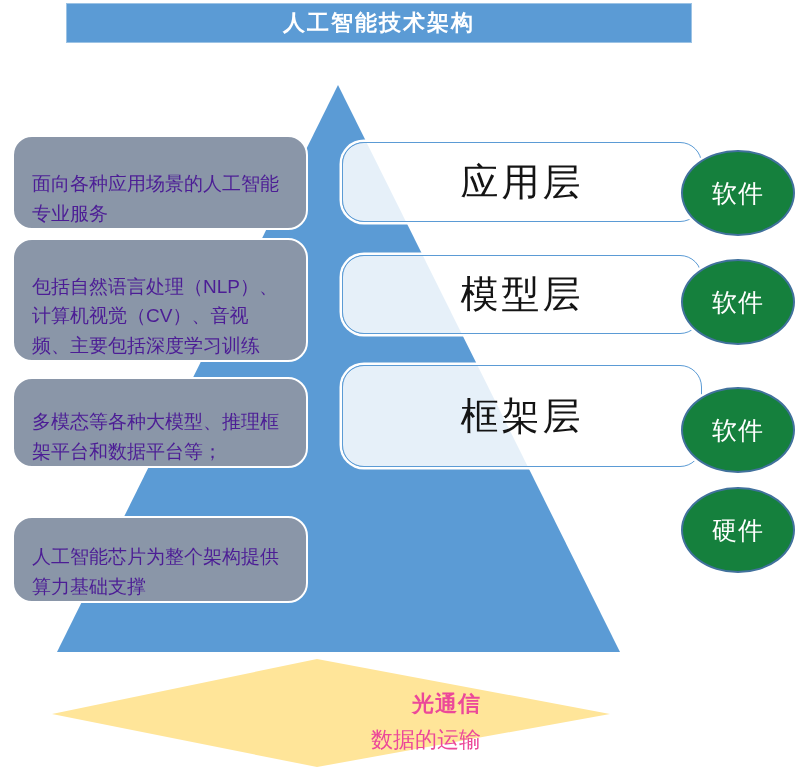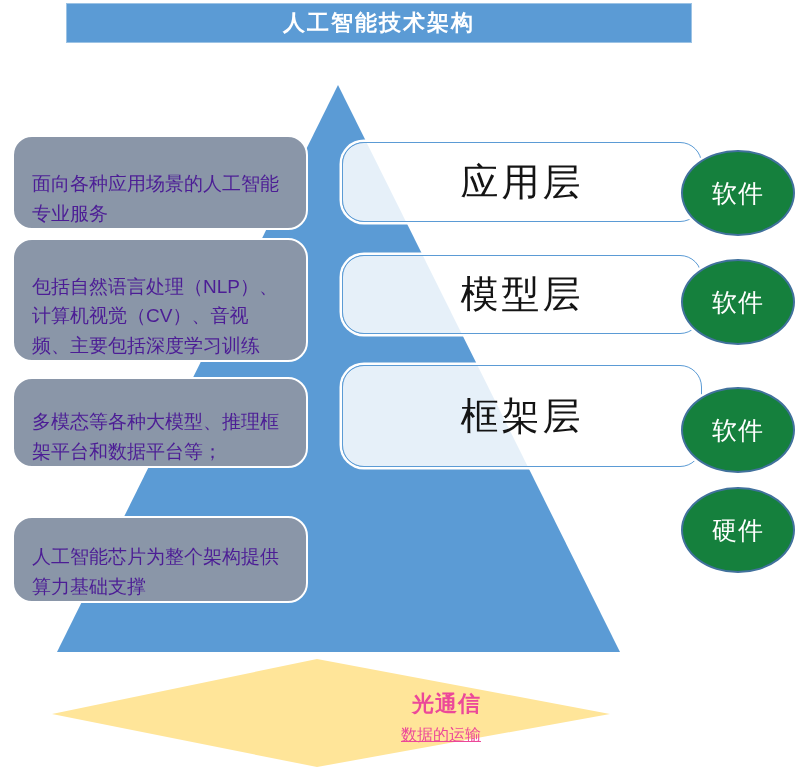--- a/index.html
+++ b/index.html
@@ -51,21 +51,21 @@
   .badge-1{top:150px;}
   .badge-2{top:259px;}
   .badge-3{top:387px;}
   .badge-4{top:487px;}
 
   .foundation-text{
     position:absolute;left:181px;top:681px;width:300px;z-index:2;
     text-align:right;color:#ec4899;margin-top:8px;
   }
   .foundation-title{font-size:22px;font-weight:bold;letter-spacing:1px;}
-  .foundation-sub{font-size:16px;margin-top:6px;text-decoration:underline;}
+  .foundation-sub{font-size:22px;margin-top:6px;}
 </style>
 </head>
 <body>
 
 <div class="canvas">
 
   <svg class="bg-svg" viewBox="0 0 800 770">
     <polygon points="338,85 620,652 57,652" fill="#5B9BD5"></polygon>
     <polygon points="52,714 317,659 610,714 317,767" fill="#FFE599"></polygon>
   </svg>

